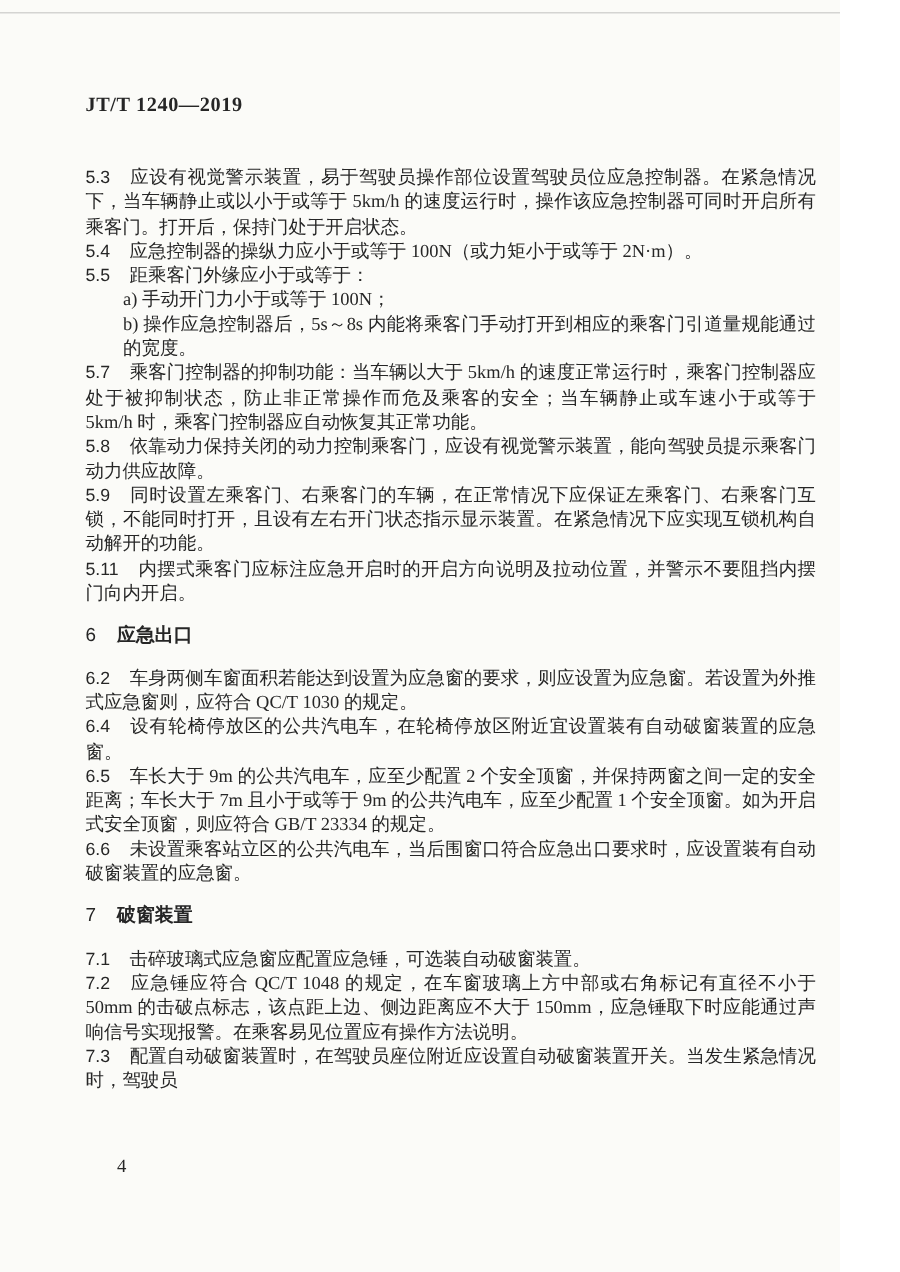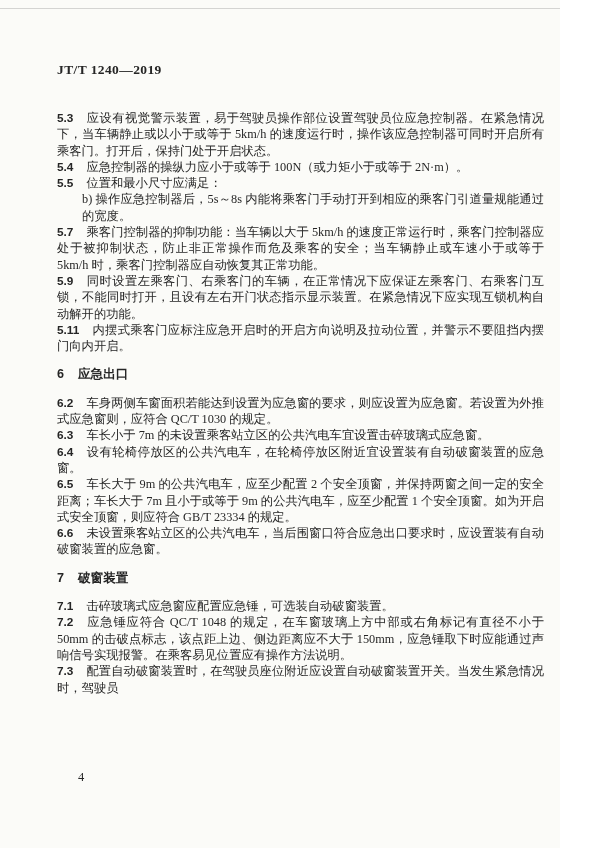--- a/index.html
+++ b/index.html
@@ -37,21 +37,21 @@
   .content {
     position: absolute;
     left: 57px; top: 110px;
     width: 487px;
     font-size: 12.3px;
     line-height: 16.3px;
     text-align: justify;
   }
   .content p { margin: 0; }
   .num {
-    font-weight: bold;
+    font-weight: normal;
     font-family: "Liberation Sans", sans-serif;
     font-size: 11.8px;
     margin-right: 13px;
   }
   .subitem { padding-left: 25px; }
   .heading {
     font-weight: bold;
     font-family: "Liberation Sans", sans-serif;
     font-size: 12.6px;
     margin: 12px 0 12px 0;
@@ -65,28 +65,29 @@
 </style>
 </head>
 <body>
 
 <div class="page">
   <div class="scan-top-line"></div>
   <div class="doc-header">JT/T 1240—2019</div>
   <div class="content">
       <p class="clause"><span class="num">5.3</span><span class="txt">应设有视觉警示装置，易于驾驶员操作部位设置驾驶员位应急控制器。在紧急情况下，当车辆静止或以小于或等于 5km/h 的速度运行时，操作该应急控制器可同时开启所有乘客门。打开后，保持门处于开启状态。</span></p>
       <p class="clause"><span class="num">5.4</span><span class="txt">应急控制器的操纵力应小于或等于 100N（或力矩小于或等于 2N·m）。</span></p>
-      <p class="clause"><span class="num">5.5</span><span class="txt">位置和最小尺寸应满足：</span></p>
+      <p class="clause"><span class="num">5.5</span><span class="txt">距乘客门外缘应小于或等于：</span></p>
+      <p class="subitem"><span class="txt">a) 手动开门力小于或等于 100N；</span></p>
       <p class="subitem"><span class="txt">b) 操作应急控制器后，5s～8s 内能将乘客门手动打开到相应的乘客门引道量规能通过的宽度。</span></p>
       <p class="clause"><span class="num">5.7</span><span class="txt">乘客门控制器的抑制功能：当车辆以大于 5km/h 的速度正常运行时，乘客门控制器应处于被抑制状态，防止非正常操作而危及乘客的安全；当车辆静止或车速小于或等于 5km/h 时，乘客门控制器应自动恢复其正常功能。</span></p>
+      <p class="clause"><span class="num">5.8</span><span class="txt">依靠动力保持关闭的动力控制乘客门，应设有视觉警示装置，能向驾驶员提示乘客门动力供应故障。</span></p>
       <p class="clause"><span class="num">5.9</span><span class="txt">同时设置左乘客门、右乘客门的车辆，在正常情况下应保证左乘客门、右乘客门互锁，不能同时打开，且设有左右开门状态指示显示装置。在紧急情况下应实现互锁机构自动解开的功能。</span></p>
       <p class="clause"><span class="num">5.11</span><span class="txt">内摆式乘客门应标注应急开启时的开启方向说明及拉动位置，并警示不要阻挡内摆门向内开启。</span></p>
       <div class="heading"><span class="num">6</span><span class="txt">应急出口</span></div>
       <p class="clause"><span class="num">6.2</span><span class="txt">车身两侧车窗面积若能达到设置为应急窗的要求，则应设置为应急窗。若设置为外推式应急窗则，应符合 QC/T 1030 的规定。</span></p>
-      <p class="clause"><span class="num">6.3</span><span class="txt">车长小于 7m 的未设置乘客站立区的公共汽电车宜设置击碎玻璃式应急窗。</span></p>
       <p class="clause"><span class="num">6.4</span><span class="txt">设有轮椅停放区的公共汽电车，在轮椅停放区附近宜设置装有自动破窗装置的应急窗。</span></p>
       <p class="clause"><span class="num">6.5</span><span class="txt">车长大于 9m 的公共汽电车，应至少配置 2 个安全顶窗，并保持两窗之间一定的安全距离；车长大于 7m 且小于或等于 9m 的公共汽电车，应至少配置 1 个安全顶窗。如为开启式安全顶窗，则应符合 GB/T 23334 的规定。</span></p>
       <p class="clause"><span class="num">6.6</span><span class="txt">未设置乘客站立区的公共汽电车，当后围窗口符合应急出口要求时，应设置装有自动破窗装置的应急窗。</span></p>
       <div class="heading"><span class="num">7</span><span class="txt">破窗装置</span></div>
       <p class="clause"><span class="num">7.1</span><span class="txt">击碎玻璃式应急窗应配置应急锤，可选装自动破窗装置。</span></p>
       <p class="clause"><span class="num">7.2</span><span class="txt">应急锤应符合 QC/T 1048 的规定，在车窗玻璃上方中部或右角标记有直径不小于 50mm 的击破点标志，该点距上边、侧边距离应不大于 150mm，应急锤取下时应能通过声响信号实现报警。在乘客易见位置应有操作方法说明。</span></p>
       <p class="clause"><span class="num">7.3</span><span class="txt">配置自动破窗装置时，在驾驶员座位附近应设置自动破窗装置开关。当发生紧急情况时，驾驶员</span></p>
     </div>
   <div class="page-number">4</div>
 </div>

